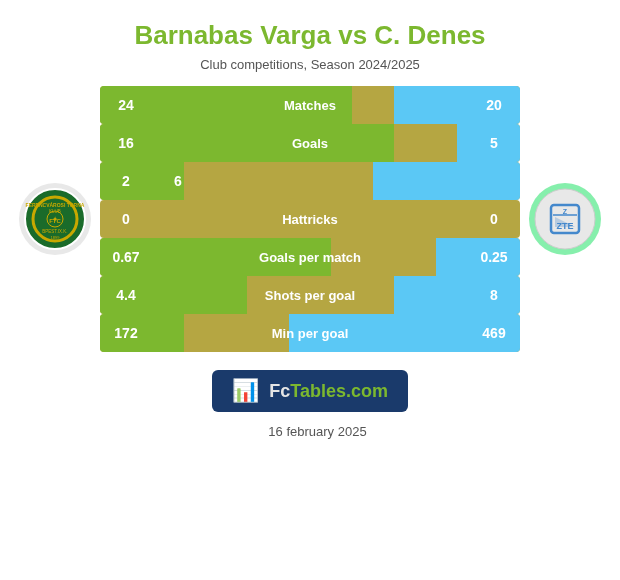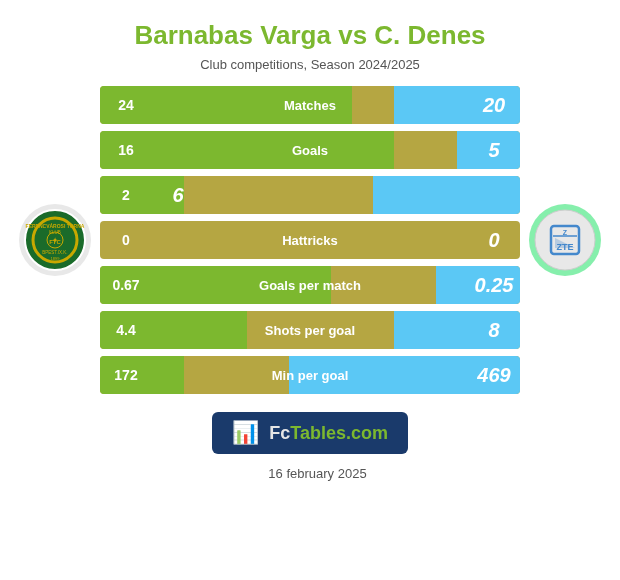--- a/index.html
+++ b/index.html
@@ -36,21 +36,20 @@
       width: 90px;
       flex-shrink: 0;
       display: flex;
       justify-content: center;
       align-items: center;
     }
     .stats-container {
       flex: 1;
       display: flex;
       flex-direction: column;
-      gap: 7px;
     }
     .stat-row {
       display: flex;
       align-items: center;
       background: #b5a642;
       border-radius: 4px;
       height: 38px;
       position: relative;
       overflow: hidden;
     }
@@ -67,27 +66,26 @@
       flex: 1;
       text-align: center;
       color: #fff;
       font-size: 13px;
       font-weight: bold;
       z-index: 2;
       position: relative;
     }
     .stat-right-val {
       color: #fff;
-      font-size: 20px;
+      font-size: 14px;
       font-weight: bold;
       width: 52px;
       text-align: center;
       z-index: 2;
       position: relative;
-      font-style: italic;
     }
     
     .fill-left {
       position: absolute;
       left: 0;
       top: 0;
       height: 100%;
       background: #7cb82f;
       z-index: 1;
     }

